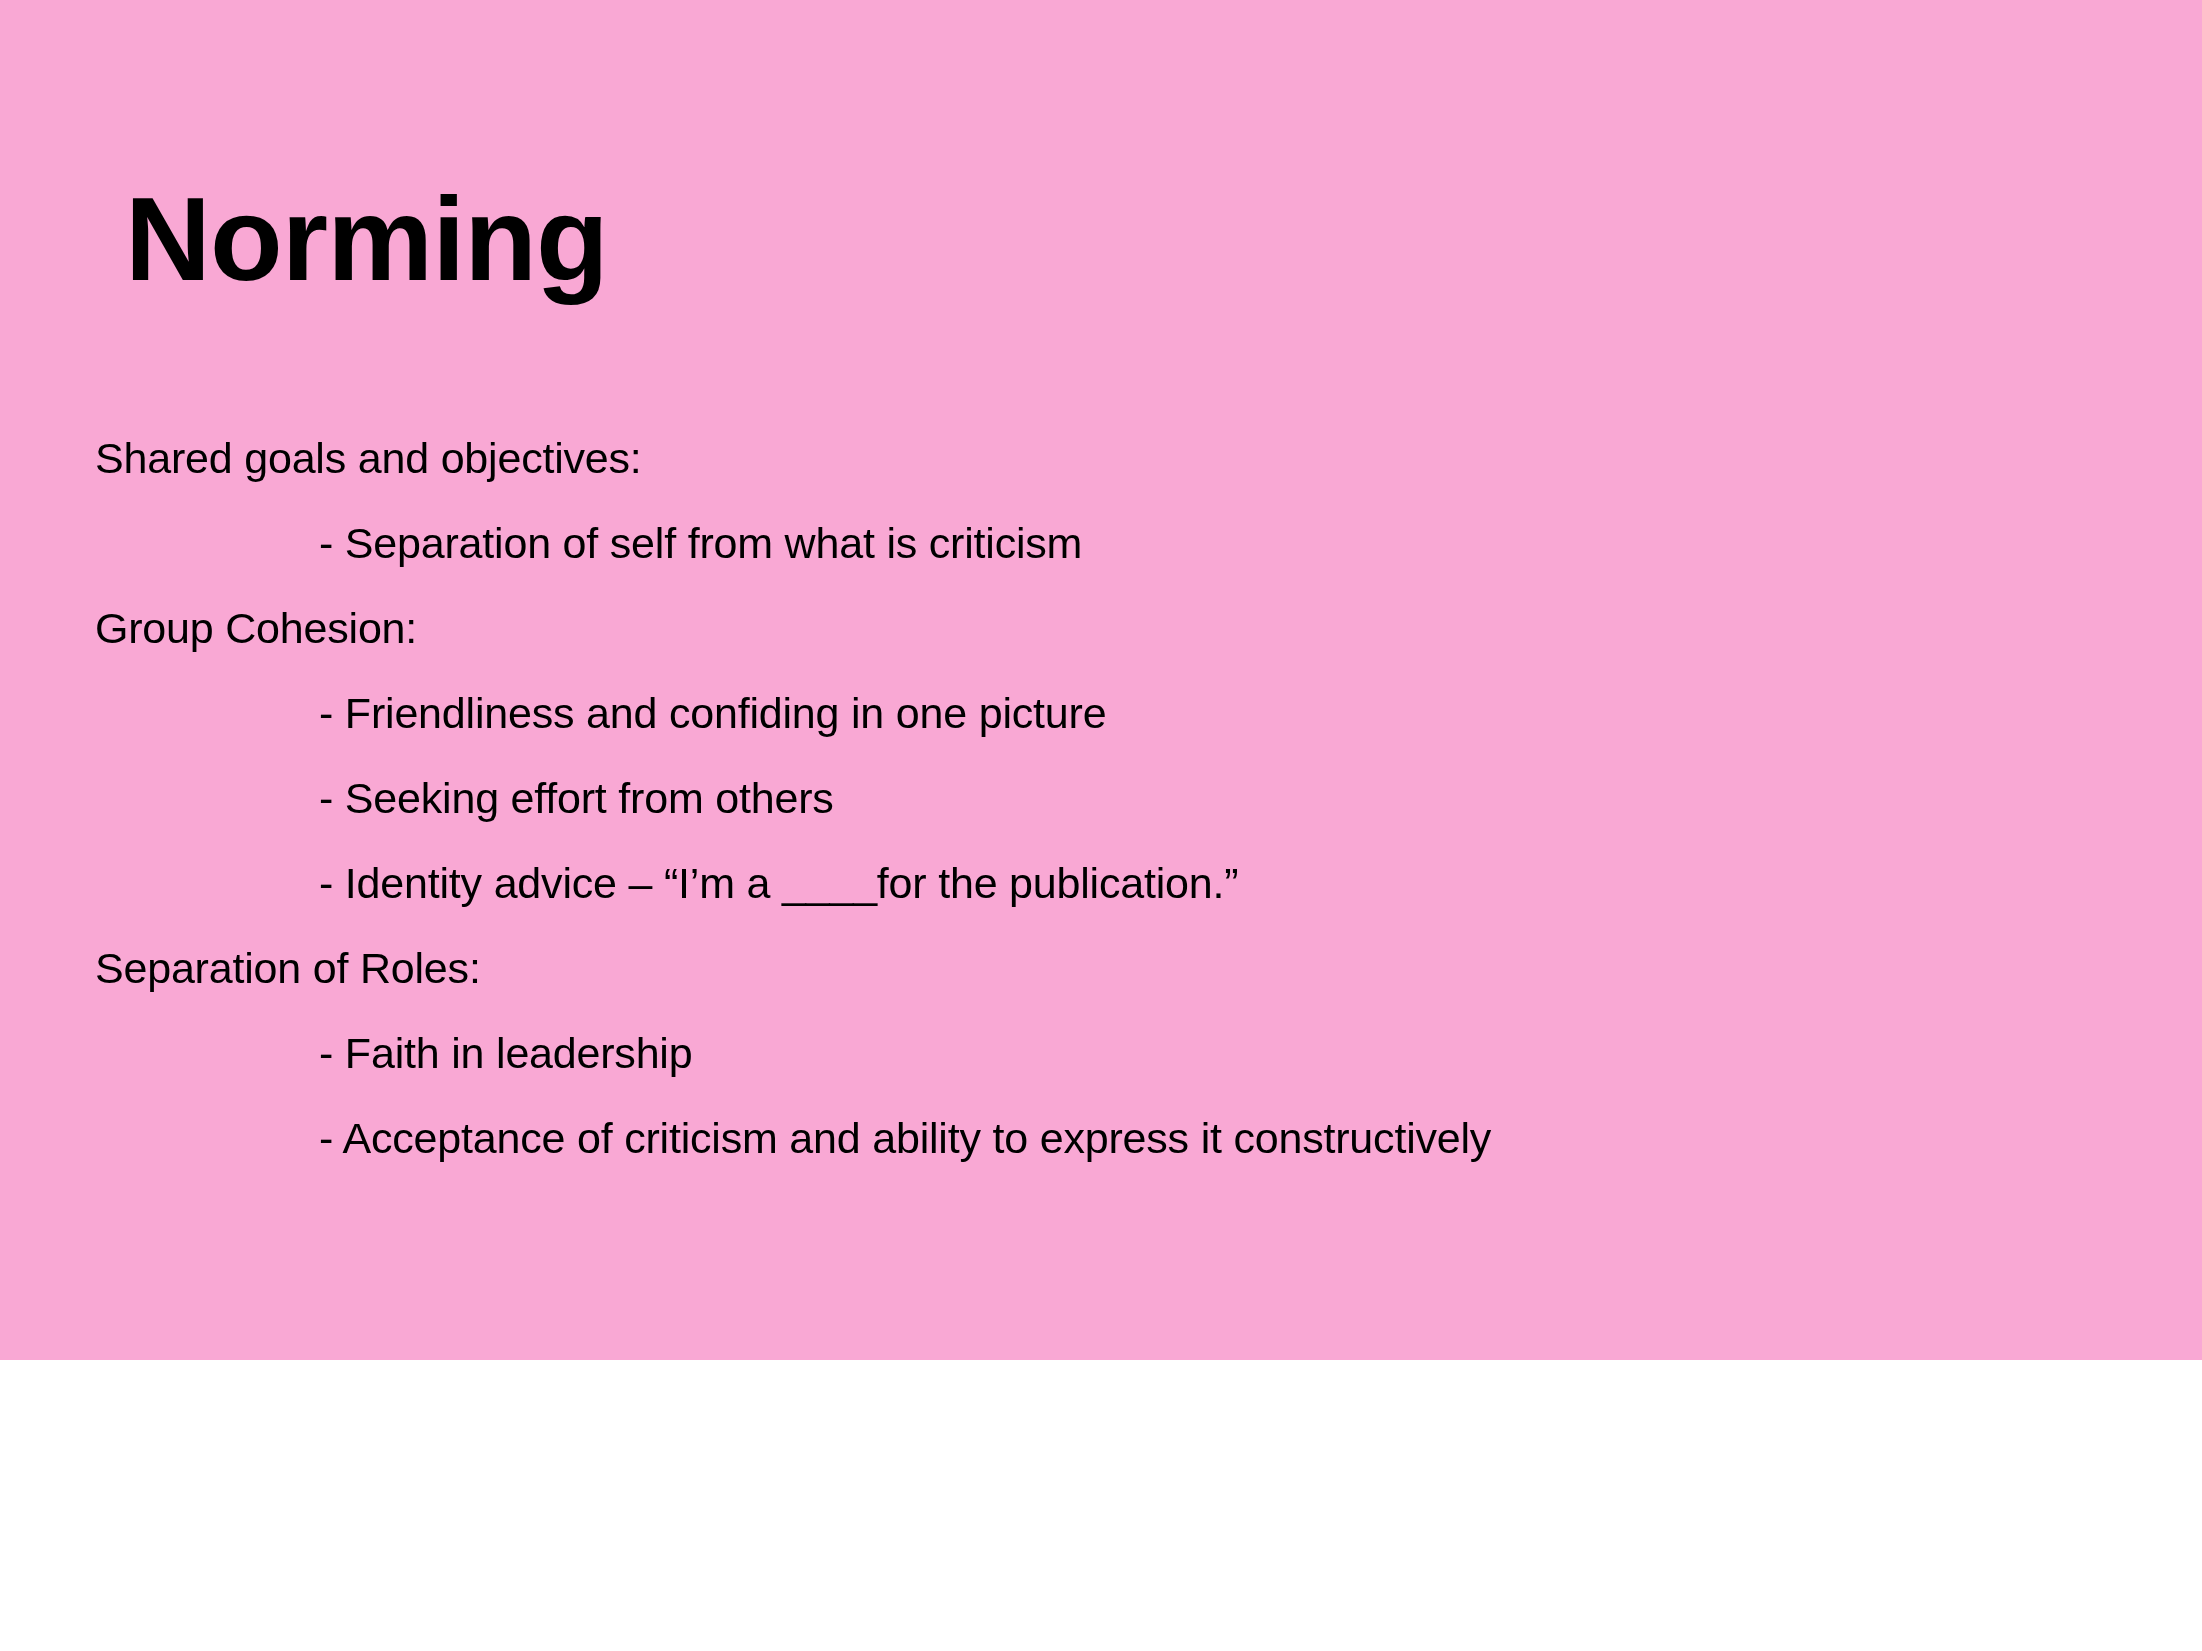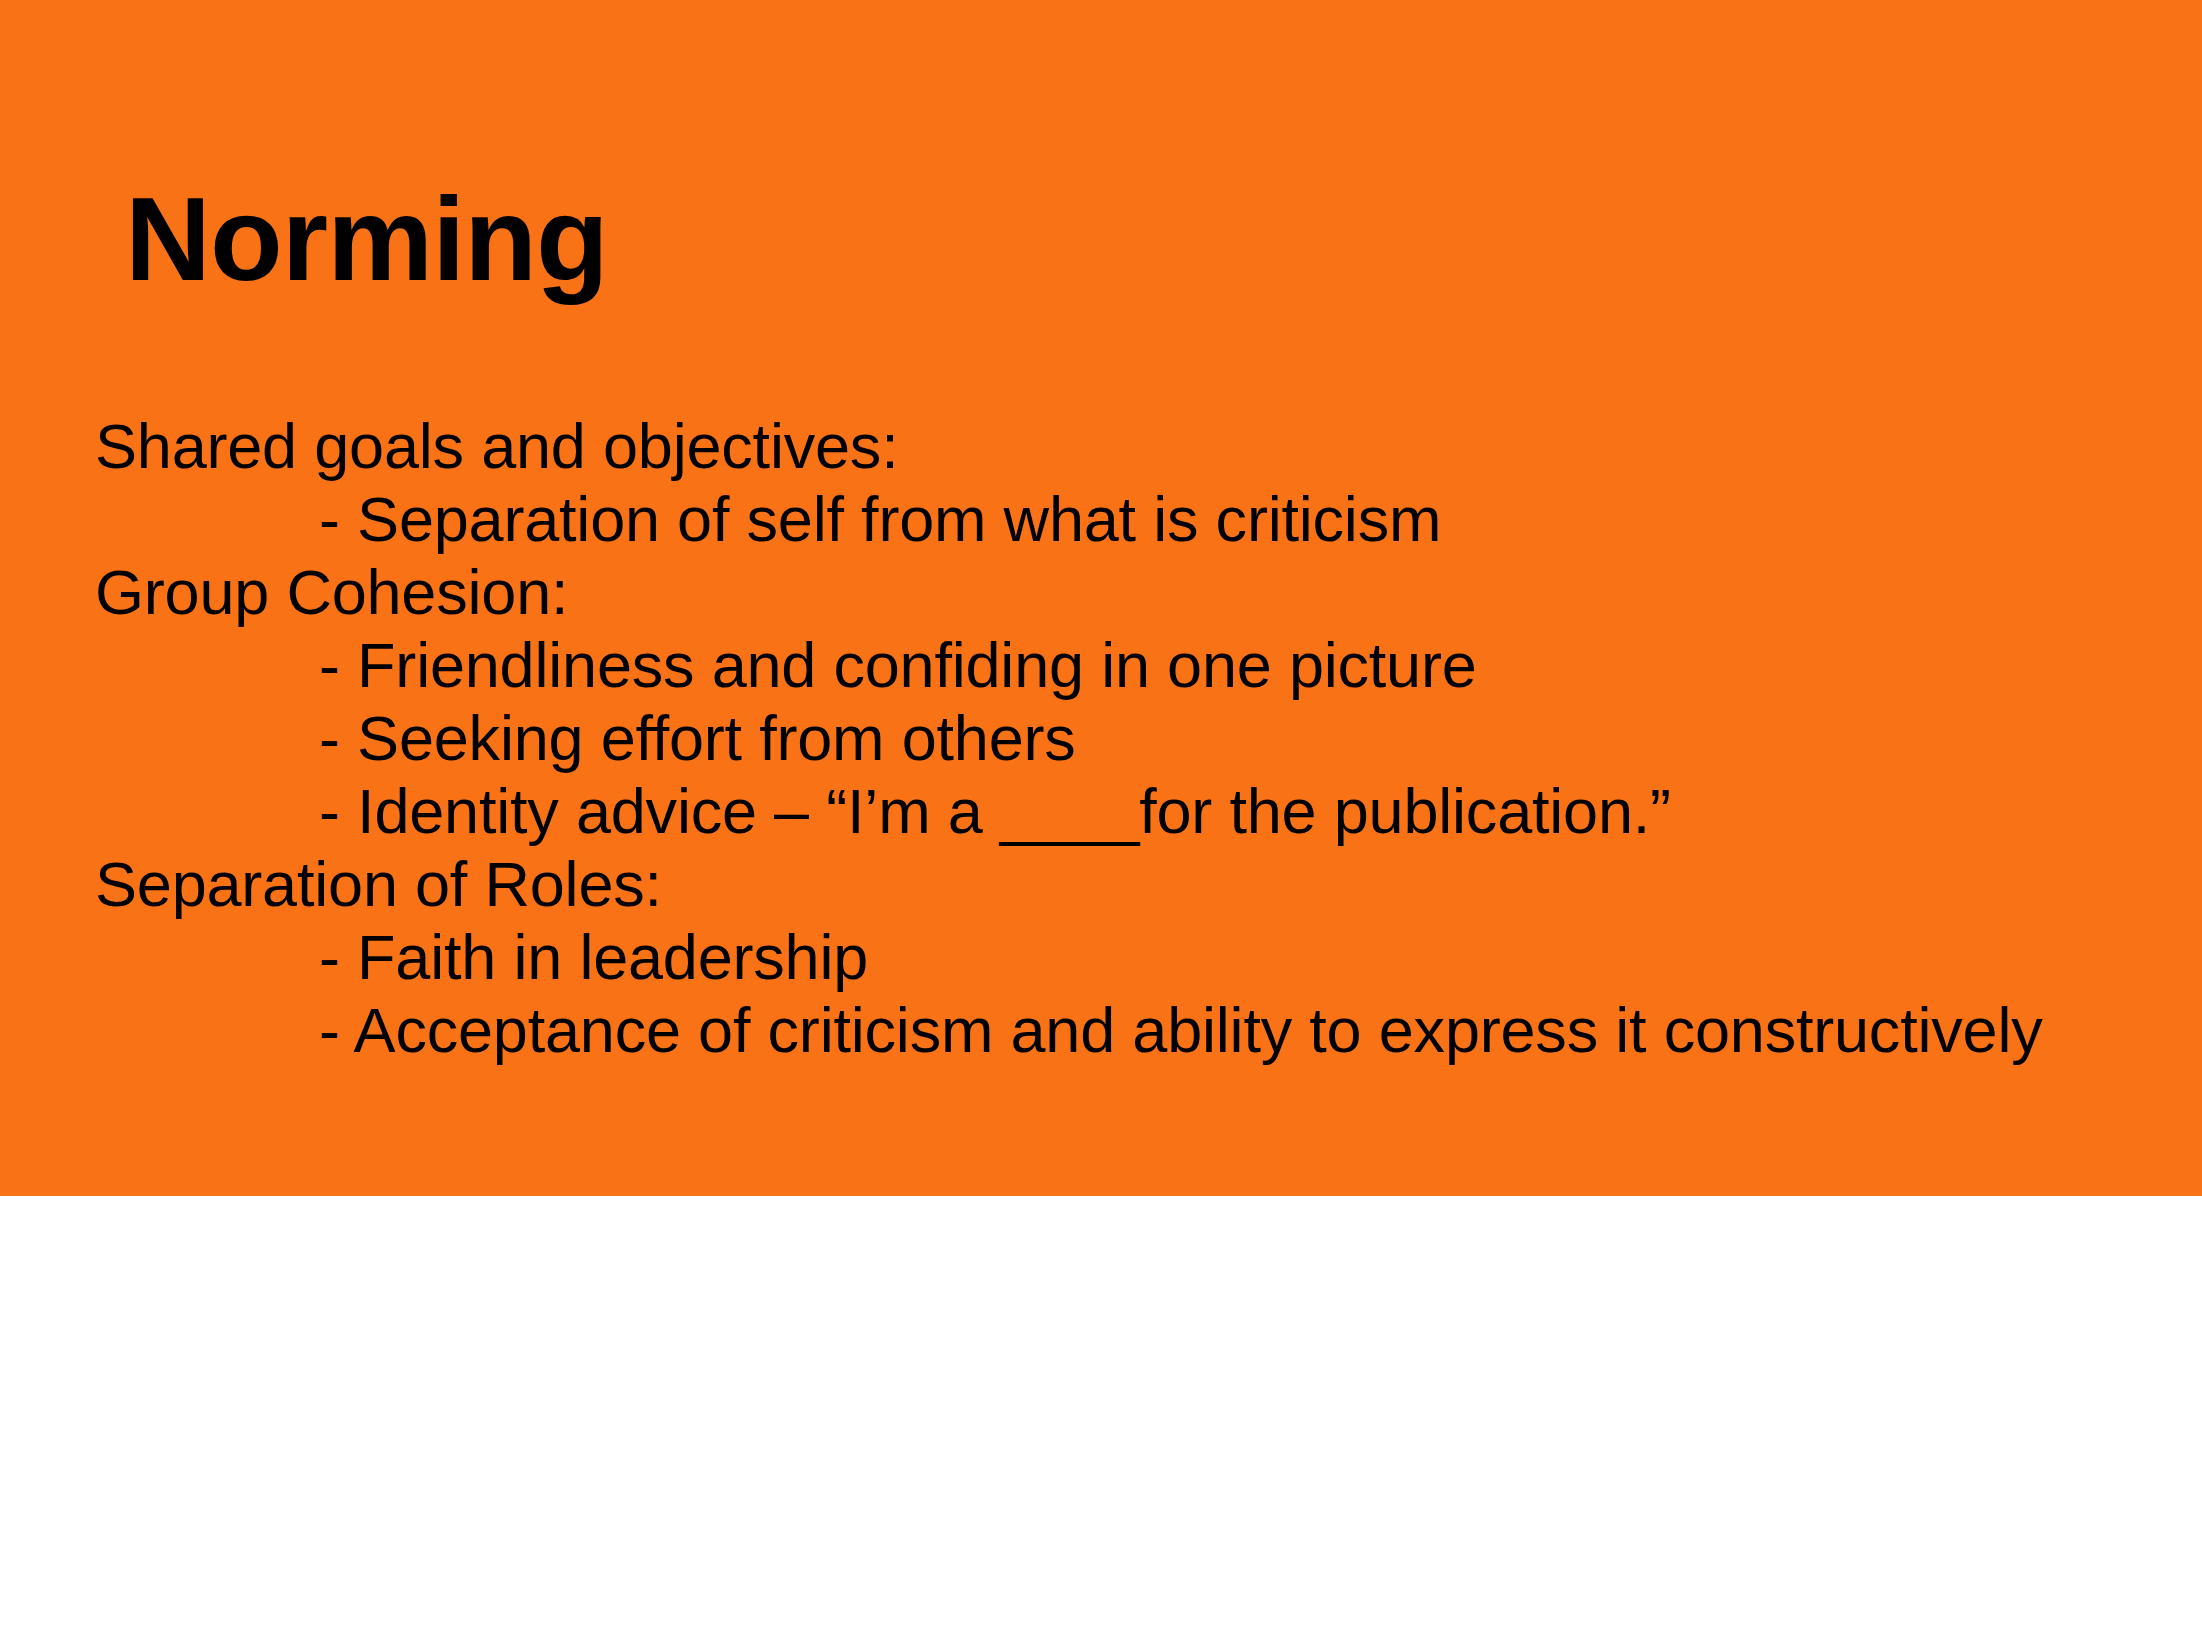--- a/index.html
+++ b/index.html
@@ -12,22 +12,22 @@
     height: 1652px;
     overflow: hidden;
     font-family: "Liberation Sans", sans-serif;
     color: #000000;
     -webkit-font-smoothing: antialiased;
   }
 
   .slide {
     position: relative;
     width: 2203px;
-    height: 1196px;
-    background: #f97316;
+    height: 1360px;
+    background: #f9a8d4;
     box-sizing: border-box;
   }
 
   
   .slide-title {
     position: absolute;
     left: 125px;
     top: 177px;
     font-size: 119px;
     font-weight: bold;
@@ -39,26 +39,27 @@
 
   
   .body-block {
     position: absolute;
     left: 95px;
     top: 410px;
     width: 2065px;
   }
 
   .line {
-    font-size: 63px;
+    font-size: 43px;
     line-height: 73px;
     font-weight: normal;
     white-space: nowrap;
     color: #000000;
     letter-spacing: -0.2px;
+    margin-top: 12px;
   }
 
   .line.level-0 {
     padding-left: 0px;
   }
 
   .line.level-1 {
     padding-left: 224px;
   }
 </style>

